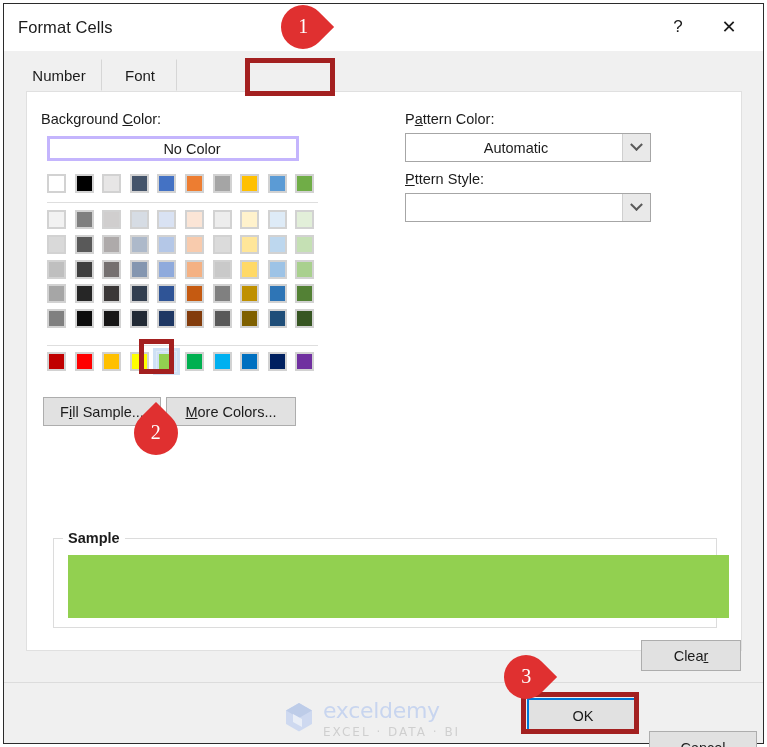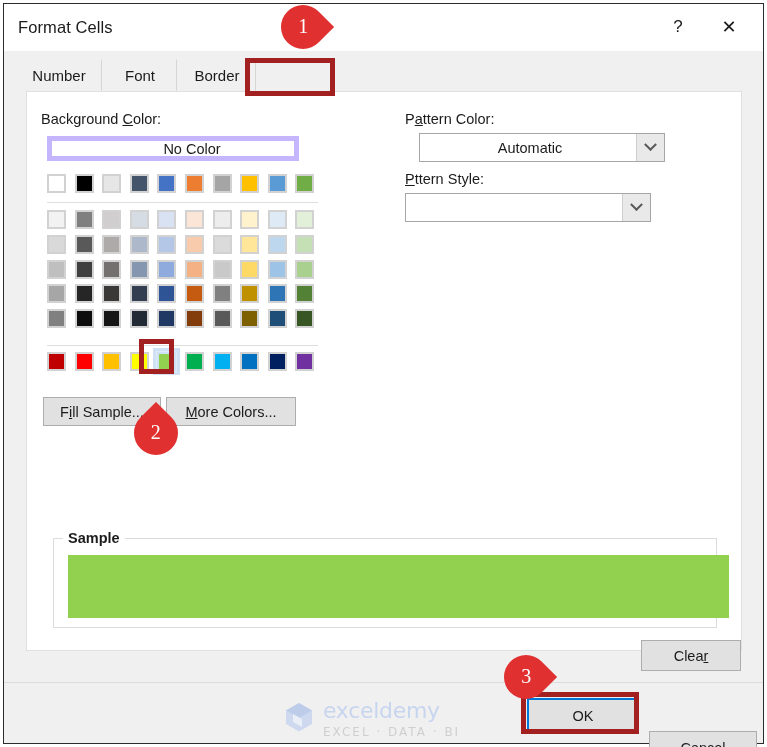--- a/index.html
+++ b/index.html
@@ -95,21 +95,21 @@
     white-space: nowrap;
   }
   .lbl u { text-decoration: underline; }
 
   
   .nocolor-btn {
     position: absolute;
     left: 42px; top: 131px;
     width: 252px; height: 25px;
     background: #ffffff;
-    border: 5px solid #c4b5fd;
+    border: 3px solid #c4b5fd;
     display: flex; align-items: center; justify-content: center;
     font-size: 14.5px;
     color: #1b1b1b;
     cursor: default;
     padding-left: 38px;
   }
 
   
   .swatch {
     position: absolute;
@@ -251,23 +251,20 @@
       <div class="title-btn help">?</div>
       <div class="title-btn close">✕</div>
     </div>
 
     <div class="tabstrip" id="tabstrip">
         <div class="tab" style="left: 12px; width: 86px;">
           <span>Number</span>
         </div>
         <div class="tab" style="left: 99px; width: 74px;">
           <span>Font</span>
-        </div>
-        <div class="tab" style="left: 174px; width: 78px;">
-          <span>Border</span>
         </div>
       </div>
 
     <div class="panel">
 
       <div class="lbl" style="left:14px; top:19px;">
         <span>Background </span><u>C</u><span>olor:</span>
       </div>
 
       <div class="nocolor-btn" style="left:20px; top:44px; width:252px;">No Color</div>
@@ -354,21 +351,21 @@
           <span>ll Sample...</span>
       </div>
       <div class="btn" style="left:139px; top:305px; width:130px; height:29px;">
         <u>M</u>
           <span>ore Colors...</span>
       </div>
 
       <div class="lbl" style="left:378px; top:19px;">
         <span>P</span><u>a</u><span>ttern Color:</span>
       </div>
-      <div class="combo" style="left:392px; top:41px; width:246px;">
+      <div class="combo" style="left:378px; top:41px; width:246px;">
         <span style="margin-right:24px;">Automatic</span>
         <div class="arrowbox">
             <div class="chev"></div>
           </div>
       </div>
 
       <div class="lbl" style="left:378px; top:79px;">
         <u>P</u><span>ttern Style:</span>
       </div>
       <div class="combo" style="left:378px; top:101px; width:246px;">

